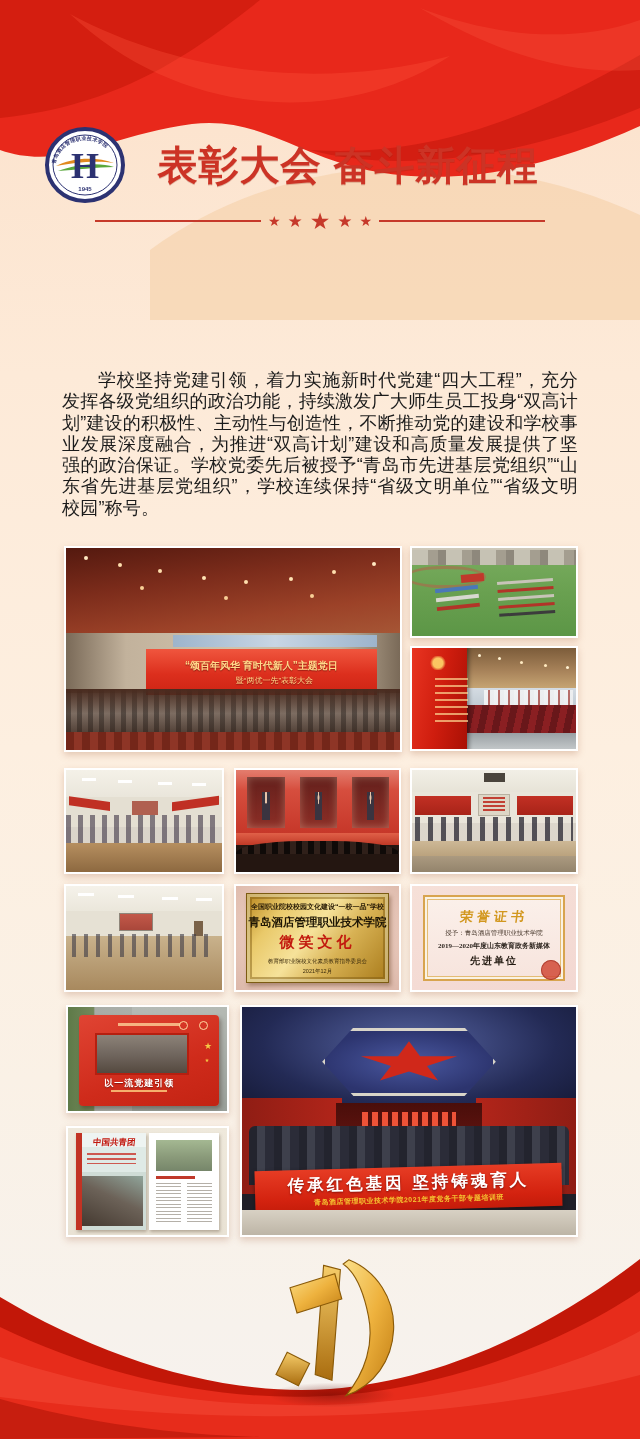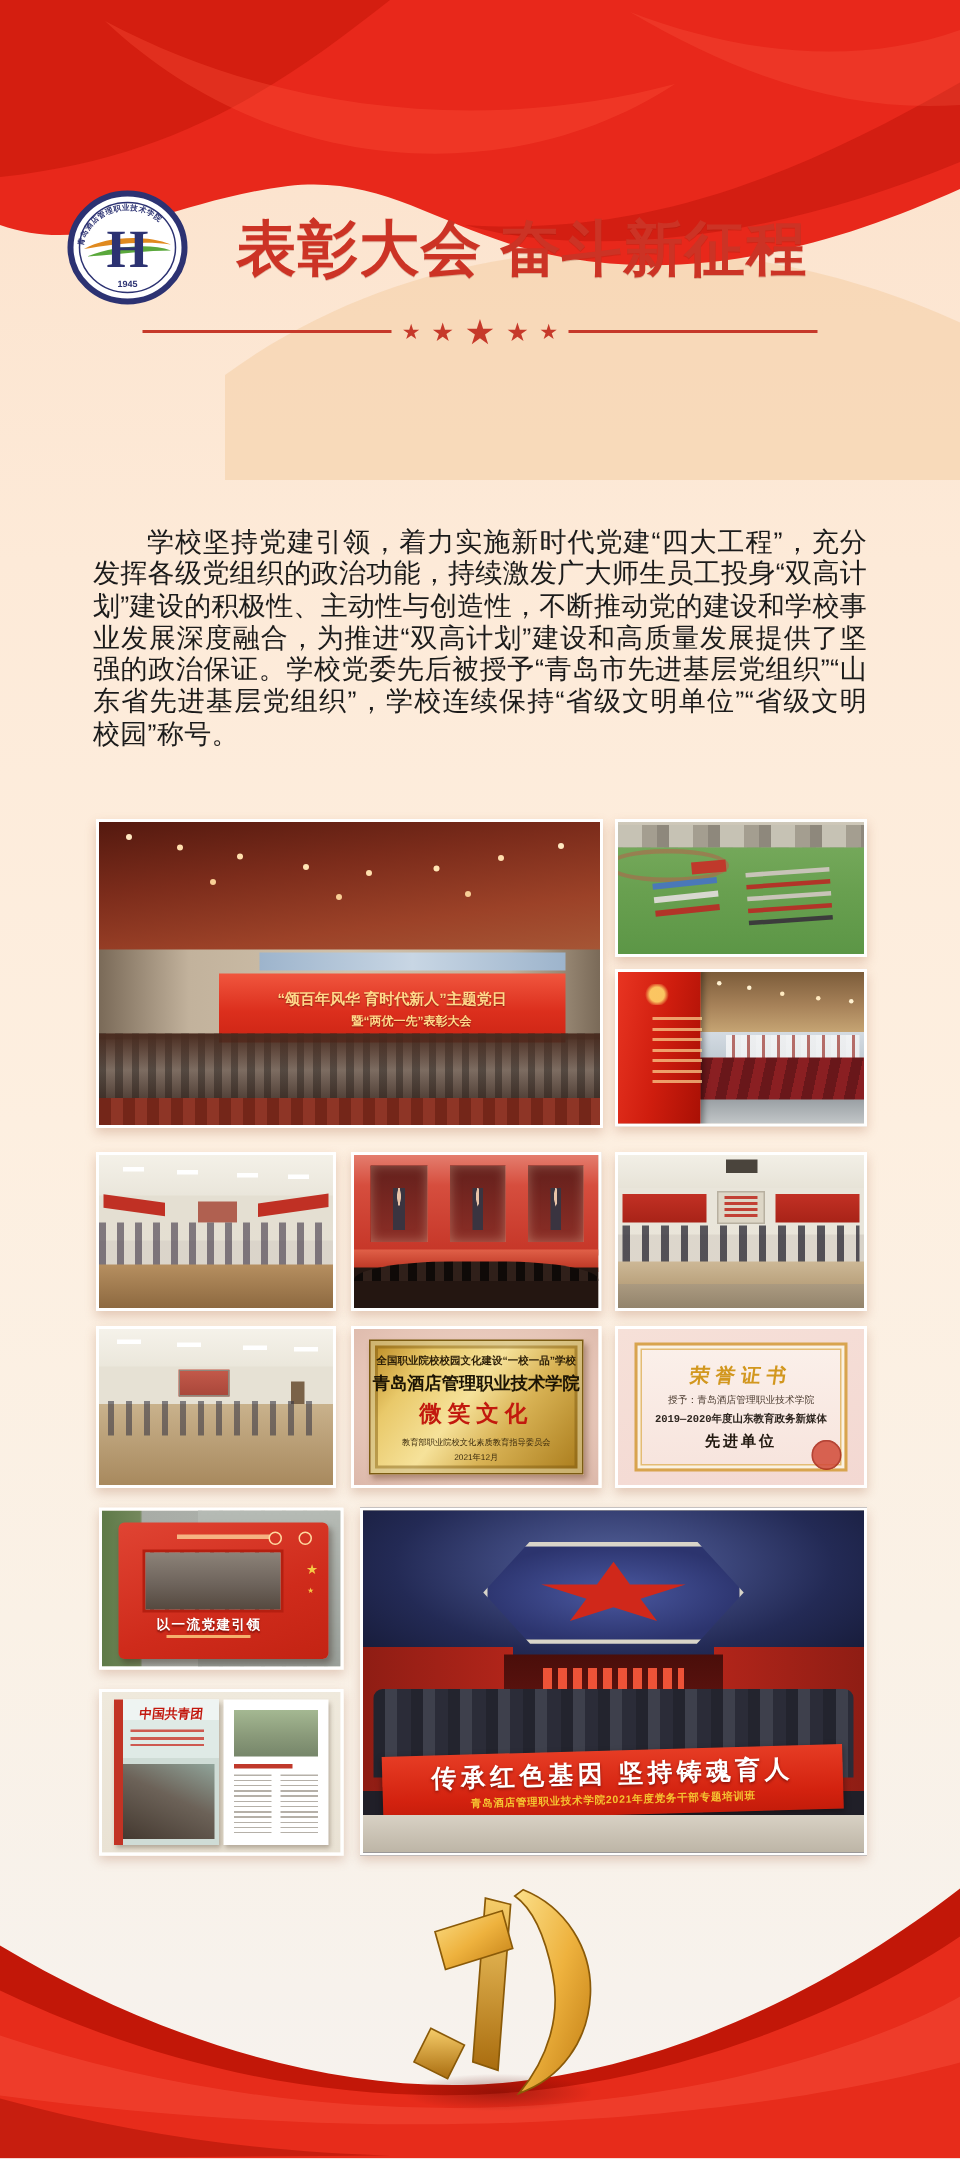--- a/index.html
+++ b/index.html
@@ -21,42 +21,42 @@
   }
   .divider{left:95px;top:206px;width:450px;height:30px;display:flex;align-items:center;gap:7px;}
   .divider .line{flex:1;height:2px;background:#c6392a;}
   .divider .star{color:#c6392a;line-height:1;}
   .s1{font-size:14px}.s2{font-size:17px}.s3{font-size:23px}.s4{font-size:17px}.s5{font-size:14px}
 
   .headline{left:0;top:252px;width:640px;text-align:center;color:#141414;font-weight:900;}
   .headline .hl{font-size:27px;line-height:44px;letter-spacing:1px;white-space:nowrap;}
 
   .body-text{
-    left:62px;top:351px;width:516px;font-size:18px;line-height:21.3px;
+    left:62px;top:370px;width:516px;font-size:18px;line-height:21.3px;
     color:#1b1b1b;text-align:justify;text-indent:2em;letter-spacing:.2px;font-weight:500;
   }
 
   
   .photo{
     position:absolute;box-sizing:border-box;border:2px solid #fff;overflow:hidden;
     box-shadow:0 3px 7px rgba(160,95,60,.28);background:#d8d2c8;
   }
   .photo *{position:absolute;box-sizing:border-box;}
 
   
   .p-aud{left:64px;top:546px;width:338px;height:206px;}
   .pa-ceiling{left:0;top:0;right:0;height:46%;background:linear-gradient(172deg,#54190f 0%,#7c2c1b 35%,#9c4228 68%,#a85a38 100%);}
   .pa-lights{left:18px;top:8px;width:4px;height:4px;border-radius:50%;background:#ffe9c2;
     box-shadow:34px 7px 0 #ffdfae,74px 13px 0 #ffdfae,118px 20px 0 #ffe4b4,160px 24px 0 #ffdfae,205px 21px 0 #ffe4b4,248px 14px 0 #ffdfae,288px 6px 0 #ffe9c2,56px 30px 0 #f8cf96,140px 40px 0 #f8cf96,226px 38px 0 #f8cf96;}
   .pa-wall{left:0;top:42%;right:0;height:30%;background:linear-gradient(90deg,#7a6a58 0%,#c2b29c 18%,#d0c2ac 50%,#c2b29c 82%,#7a6a58 100%);}
   .pa-strip{left:32%;top:43%;right:7%;height:6%;background:linear-gradient(90deg,#9db4cc,#c8d6e4 50%,#9db4cc);}
   .pa-banner{left:24%;top:50%;right:7%;height:23%;background:linear-gradient(180deg,#f0563e 0%,#dc2f1d 55%,#cd2414 100%);
     display:flex;flex-direction:column;align-items:center;justify-content:center;gap:2px;}
   .pa-banner .b1{position:static;color:#ffd98a;font-weight:700;font-size:10px;white-space:nowrap;text-shadow:0 1px 1px rgba(90,10,5,.6);}
-  .pa-banner .b2{position:static;color:#ffd98a;font-weight:700;font-size:8px;white-space:nowrap;text-shadow:0 1px 1px rgba(90,10,5,.6);margin-left:26px;}
+  .pa-banner .b2{position:static;color:#ffd98a;font-weight:400;font-size:8px;white-space:nowrap;text-shadow:0 1px 1px rgba(90,10,5,.6);margin-left:26px;}
   .pa-aud{left:0;bottom:0;right:0;height:30%;background:linear-gradient(180deg,#4a2c20 0%,#33201664 40%,#2c1a12 100%),repeating-linear-gradient(90deg,rgba(15,8,5,.55) 0 5px,rgba(90,60,45,.35) 5px 11px);}
   .pa-seats{left:0;bottom:0;right:0;height:9%;background:repeating-linear-gradient(90deg,#742619 0 8px,#8e3526 8px 16px);}
 
   
   .p-field{left:410px;top:546px;width:168px;height:92px;}
   .pf-sky{left:0;top:0;right:0;height:20%;background:linear-gradient(180deg,#cfc9ba,#b5ae9e);}
   .pf-bld{left:0;top:2%;right:0;height:17%;background:repeating-linear-gradient(90deg,#c6c2b4 0 16px,#a49e90 16px 26px,#8e887c 26px 34px);}
   .pf-grass{left:0;top:19%;right:0;bottom:0;background:linear-gradient(180deg,#74a85a 0%,#69a050 40%,#5c9646 100%),repeating-linear-gradient(78deg,rgba(255,255,255,.06) 0 9px,rgba(0,0,0,.05) 9px 18px);}
   .pf-track{left:-4%;top:20%;right:55%;height:26%;border:3px solid #b5604a;border-radius:50%;opacity:.55;}
   .pf-f1{left:14%;top:44%;width:26%;height:4px;background:#4a78b8;transform:rotate(-6deg);box-shadow:0 9px 0 #d8d8d0,0 18px 0 #b23428;}
@@ -134,21 +134,21 @@
   .pq-l5{font-size:5.5px;color:#3a2a0c;}
 
   
   .p-cert{left:410px;top:884px;width:168px;height:108px;background:linear-gradient(160deg,#f6e0d8 0%,#f3d8d2 100%);}
   .ct-inner{left:7%;top:9%;right:7%;bottom:9%;background:linear-gradient(180deg,#fbf0ea,#f7e4dd);
     border:2px solid #d8a44e;box-shadow:inset 0 0 0 2px rgba(255,255,255,.8),inset 0 0 0 3px #e4bc74;
     display:flex;flex-direction:column;align-items:center;justify-content:center;gap:3px;padding:4px;}
   .ct-inner span{position:static;white-space:nowrap;}
   .ct-title{font-size:13px;color:#d2971e;font-weight:900;letter-spacing:4px;transform:skewX(-8deg);font-family:"Liberation Serif",serif;}
   .ct-l1{font-size:6.5px;color:#4a3a2e;}
-  .ct-l2{font-size:7px;color:#2e2620;font-weight:700;font-family:Liberation Mono, monospace;}
+  .ct-l2{font-size:7px;color:#2e2620;font-weight:700;font-family:Liberation Serif, serif;}
   .ct-l3{font-size:10px;color:#21180f;font-weight:900;font-family:"Liberation Serif",serif;letter-spacing:2px;}
   .ct-seal{right:9%;bottom:10%;width:20px;height:20px;border-radius:50%;background:radial-gradient(circle,#d24a38 0 60%,#c03a2a 75%,transparent 78%);opacity:.85;box-shadow:inset 0 0 0 1px #a82818;}
 
   
   .p-flag{left:66px;top:1005px;width:163px;height:108px;background:linear-gradient(90deg,#5e7a48 0%,#74885c 16%,#a8aca6 17%,#b2b6b0 100%);}
   .fl-bld{right:0;top:0;width:60%;height:100%;background:linear-gradient(180deg,#b5bab4,#9aa09a),repeating-linear-gradient(90deg,rgba(70,75,80,.18) 0 3px,transparent 3px 14px);}
   .fl-frame{left:7%;top:8%;right:5%;bottom:5%;background:linear-gradient(160deg,#e04433 0%,#cf2b1b 60%,#c32313 100%);border-radius:4px;box-shadow:2px 3px 4px rgba(40,20,10,.35);}
   .fl-ring1{right:22%;top:6%;width:9px;height:9px;border:1.5px solid #ffd9a0;border-radius:50%;}
   .fl-ring2{right:8%;top:6%;width:9px;height:9px;border:1.5px solid #ffd9a0;border-radius:50%;}
   .fl-star{right:5%;top:28%;color:#f5c945;font-size:9px;}

